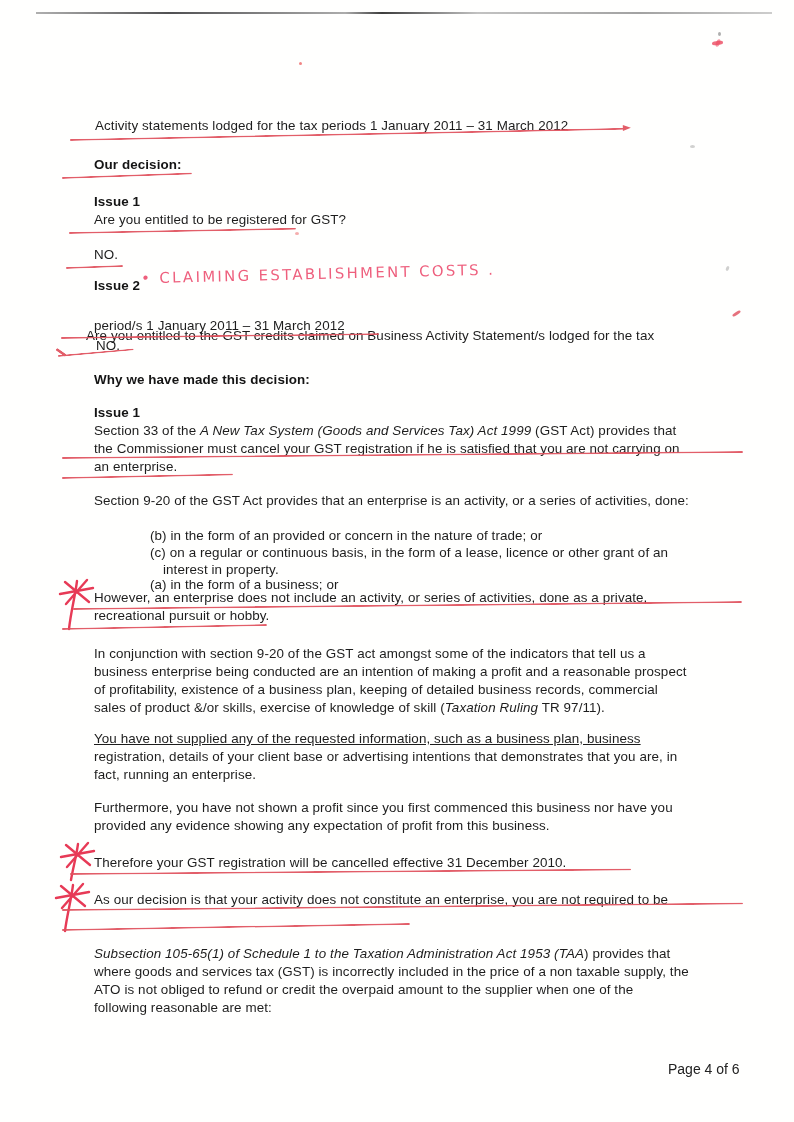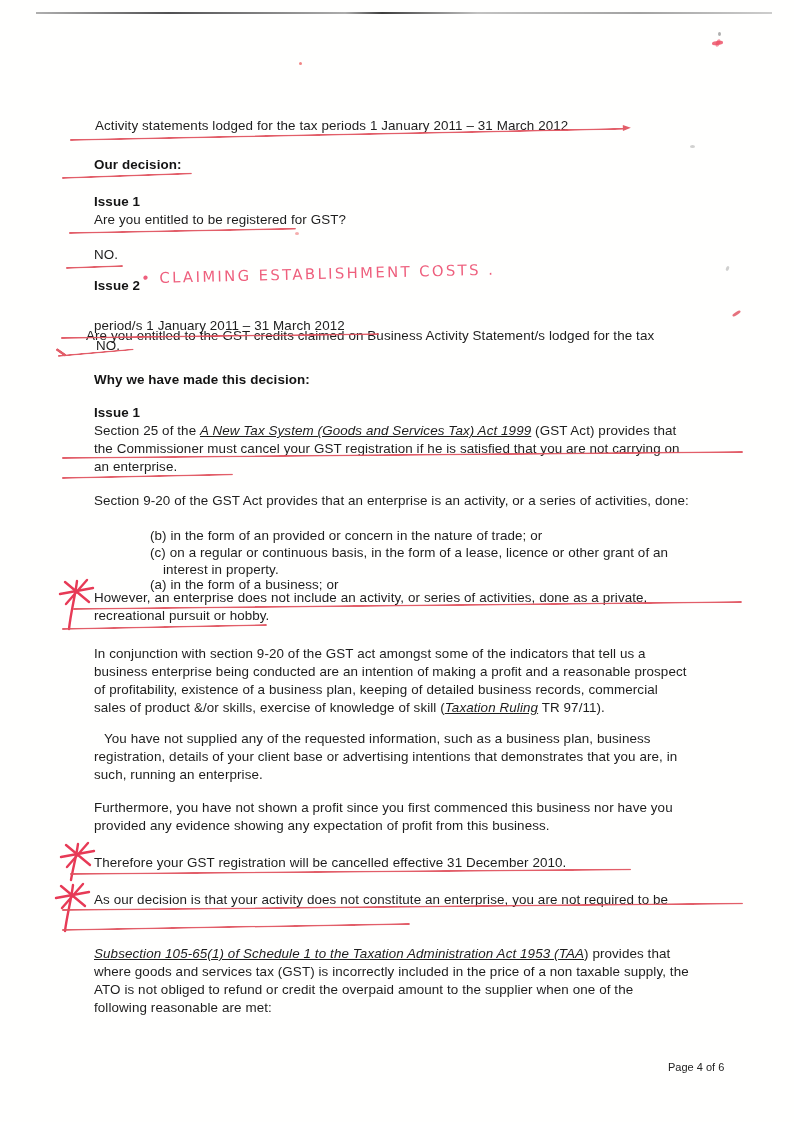--- a/index.html
+++ b/index.html
@@ -1,40 +1,40 @@
 <!DOCTYPE html>
 <html><head>
 <meta charset="utf-8">
 <style>
   html,body{margin:0;padding:0;background:#ffffff;}
   .page{position:relative;width:794px;height:1122px;background:#fffffe;overflow:hidden;
         font-family:"Liberation Sans",sans-serif;color:#1d1d1d;}
   .t{position:absolute;font-size:13.4px;line-height:18px;white-space:nowrap;letter-spacing:.1px;}
   .b{font-weight:bold;color:#141414;}
-  .it{font-style:italic;text-decoration:underline;}
+  .it{font-style:italic;}
   
   .rl{position:absolute;height:0;border-top:2.4px solid #e0525e;border-radius:3px;
       transform-origin:left center;opacity:.93;}
   .rl.arrow-r::after{content:"";position:absolute;right:-5px;top:-4.6px;width:0;height:0;
       border-left:8px solid #e0525e;border-top:3px solid transparent;border-bottom:3px solid transparent;}
   .rl.hook-l::before{content:"";position:absolute;left:-4px;top:-2px;width:12px;height:0;
       border-top:3px solid #e0525e;transform:rotate(40deg);transform-origin:right center;border-radius:2px;}
   
   .hand{position:absolute;color:#ee5f7d;font-size:14.8px;letter-spacing:2.4px;white-space:nowrap;
         transform:rotate(-1.4deg);font-family:"DejaVu Sans",sans-serif;font-weight:500;}
   
   .ast{position:absolute;width:40px;height:58px;}
   .ast svg{width:100%;height:100%;}
   .ast path{stroke:#e73a56;stroke-width:2.4;fill:none;stroke-linecap:round;}
   
   .scanline{position:absolute;left:36px;top:12px;width:736px;height:2px;
       background:linear-gradient(to right,rgba(110,110,110,.55),rgba(50,50,52,.85) 18%,rgba(90,90,90,.5) 42%,
       rgba(40,40,40,.9) 47%,rgba(120,120,120,.45) 60%,rgba(100,100,100,.6) 82%,rgba(130,130,130,.4));}
   .speck{position:absolute;border-radius:50%;}
-  .pageno{position:absolute;font-size:11px;color:#222;}
+  .pageno{position:absolute;font-size:14px;color:#222;}
 </style>
 </head>
 <body>
 
 <div class="page">
 
   <div class="scanline"></div>
   <div class="speck" style="left:718px;top:32px;width:3px;height:4px;background:#8d8d8d;opacity:.7;"></div>
   <div class="speck" style="left:712px;top:41px;width:11px;height:4px;background:#ec4a60;opacity:.8;border-radius:40%;transform:rotate(-8deg);"></div>
   <div class="speck" style="left:716px;top:39px;width:4px;height:8px;background:#ec4a60;opacity:.55;transform:rotate(20deg);"></div>
@@ -64,21 +64,21 @@
   <div class="t" style="left:86px;top:299px;margin-top:28px;">Are you entitled to the GST credits claimed on Business Activity Statement/s lodged for the tax</div>
   <div class="t" style="left:94px;top:317px;">period/s 1 January 2011 – 31 March 2012</div>
   <div class="rl" style="left:61px;top:337px;width:318px;transform:rotate(-0.7deg);"></div>
 
   <div class="t" style="left:96px;top:337px;">NO.</div>
   <div class="rl hook-l" style="left:58px;top:355px;width:76px;transform:rotate(-5deg);"></div>
 
   <div class="t b" style="left:94px;top:371px;">Why we have made this decision:</div>
 
   <div class="t b" style="left:94px;top:404px;">Issue 1</div>
-  <div class="t" style="left:94px;top:422px;"><span>Section 25 of the </span><span class="it">A New Tax System (Goods and Services Tax) Act 1999</span><span> (GST Act) provides that</span></div>
+  <div class="t" style="left:94px;top:422px;"><span>Section 33 of the </span><span class="it">A New Tax System (Goods and Services Tax) Act 1999</span><span> (GST Act) provides that</span></div>
   <div class="t" style="left:94px;top:440px;">the Commissioner must cancel your GST registration if he is satisfied that you are not carrying on</div>
   <div class="rl" style="left:62px;top:457px;width:681px;transform:rotate(-0.5deg);"></div>
   <div class="t" style="left:94px;top:458px;">an enterprise.</div>
   <div class="rl" style="left:62px;top:477px;width:171px;transform:rotate(-1.2deg);"></div>
 
   <div class="t" style="left:94px;top:492px;">Section 9-20 of the GST Act provides that an enterprise is an activity, or a series of activities, done:</div>
   <div class="t" style="left:150px;top:539px;margin-top:37px;">(a) in the form of a business; or</div>
   <div class="t" style="left:150px;top:527px;">(b) in the form of an provided or concern in the nature of trade; or</div>
   <div class="t" style="left:150px;top:544px;">(c) on a regular or continuous basis, in the form of a lease, licence or other grant of an</div>
   <div class="t" style="left:163px;top:561px;">interest in property.</div>
@@ -94,23 +94,23 @@
   <div class="t" style="left:94px;top:589px;">However, an enterprise does not include an activity, or series of activities, done as a private,</div>
   <div class="rl" style="left:73px;top:608px;width:669px;transform:rotate(-0.6deg);"></div>
   <div class="t" style="left:94px;top:607px;">recreational pursuit or hobby.</div>
   <div class="rl" style="left:62px;top:628px;width:205px;transform:rotate(-1.1deg);"></div>
 
   <div class="t" style="left:94px;top:645px;">In conjunction with section 9-20 of the GST act amongst some of the indicators that tell us a</div>
   <div class="t" style="left:94px;top:663px;">business enterprise being conducted are an intention of making a profit and a reasonable prospect</div>
   <div class="t" style="left:94px;top:681px;">of profitability, existence of a business plan, keeping of detailed business records, commercial</div>
   <div class="t" style="left:94px;top:699px;"><span>sales of product &amp;/or skills, exercise of knowledge of skill (</span><span class="it">Taxation Ruling</span><span> TR 97/11).</span></div>
 
-  <div class="t" style="left:104px;top:730px;">You have not supplied any of the requested information, such as a business plan, business</div>
+  <div class="t" style="left:94px;top:730px;text-decoration:underline;">You have not supplied any of the requested information, such as a business plan, business</div>
   <div class="t" style="left:94px;top:748px;">registration, details of your client base or advertising intentions that demonstrates that you are, in</div>
-  <div class="t" style="left:94px;top:766px;">such, running an enterprise.</div>
+  <div class="t" style="left:94px;top:766px;">fact, running an enterprise.</div>
 
   <div class="t" style="left:94px;top:799px;">Furthermore, you have not shown a profit since you first commenced this business nor have you</div>
   <div class="t" style="left:94px;top:817px;">provided any evidence showing any expectation of profit from this business.</div>
 
   <div class="ast" style="left:58px;top:840px;">
     <svg viewBox="0 0 40 58">
         <path d="M3 17 L36 11"></path>
         <path d="M8 5 L32 25"></path>
         <path d="M30 3 L9 27"></path>
         <path d="M20 4 C18 18,15 28,13 40"></path>

